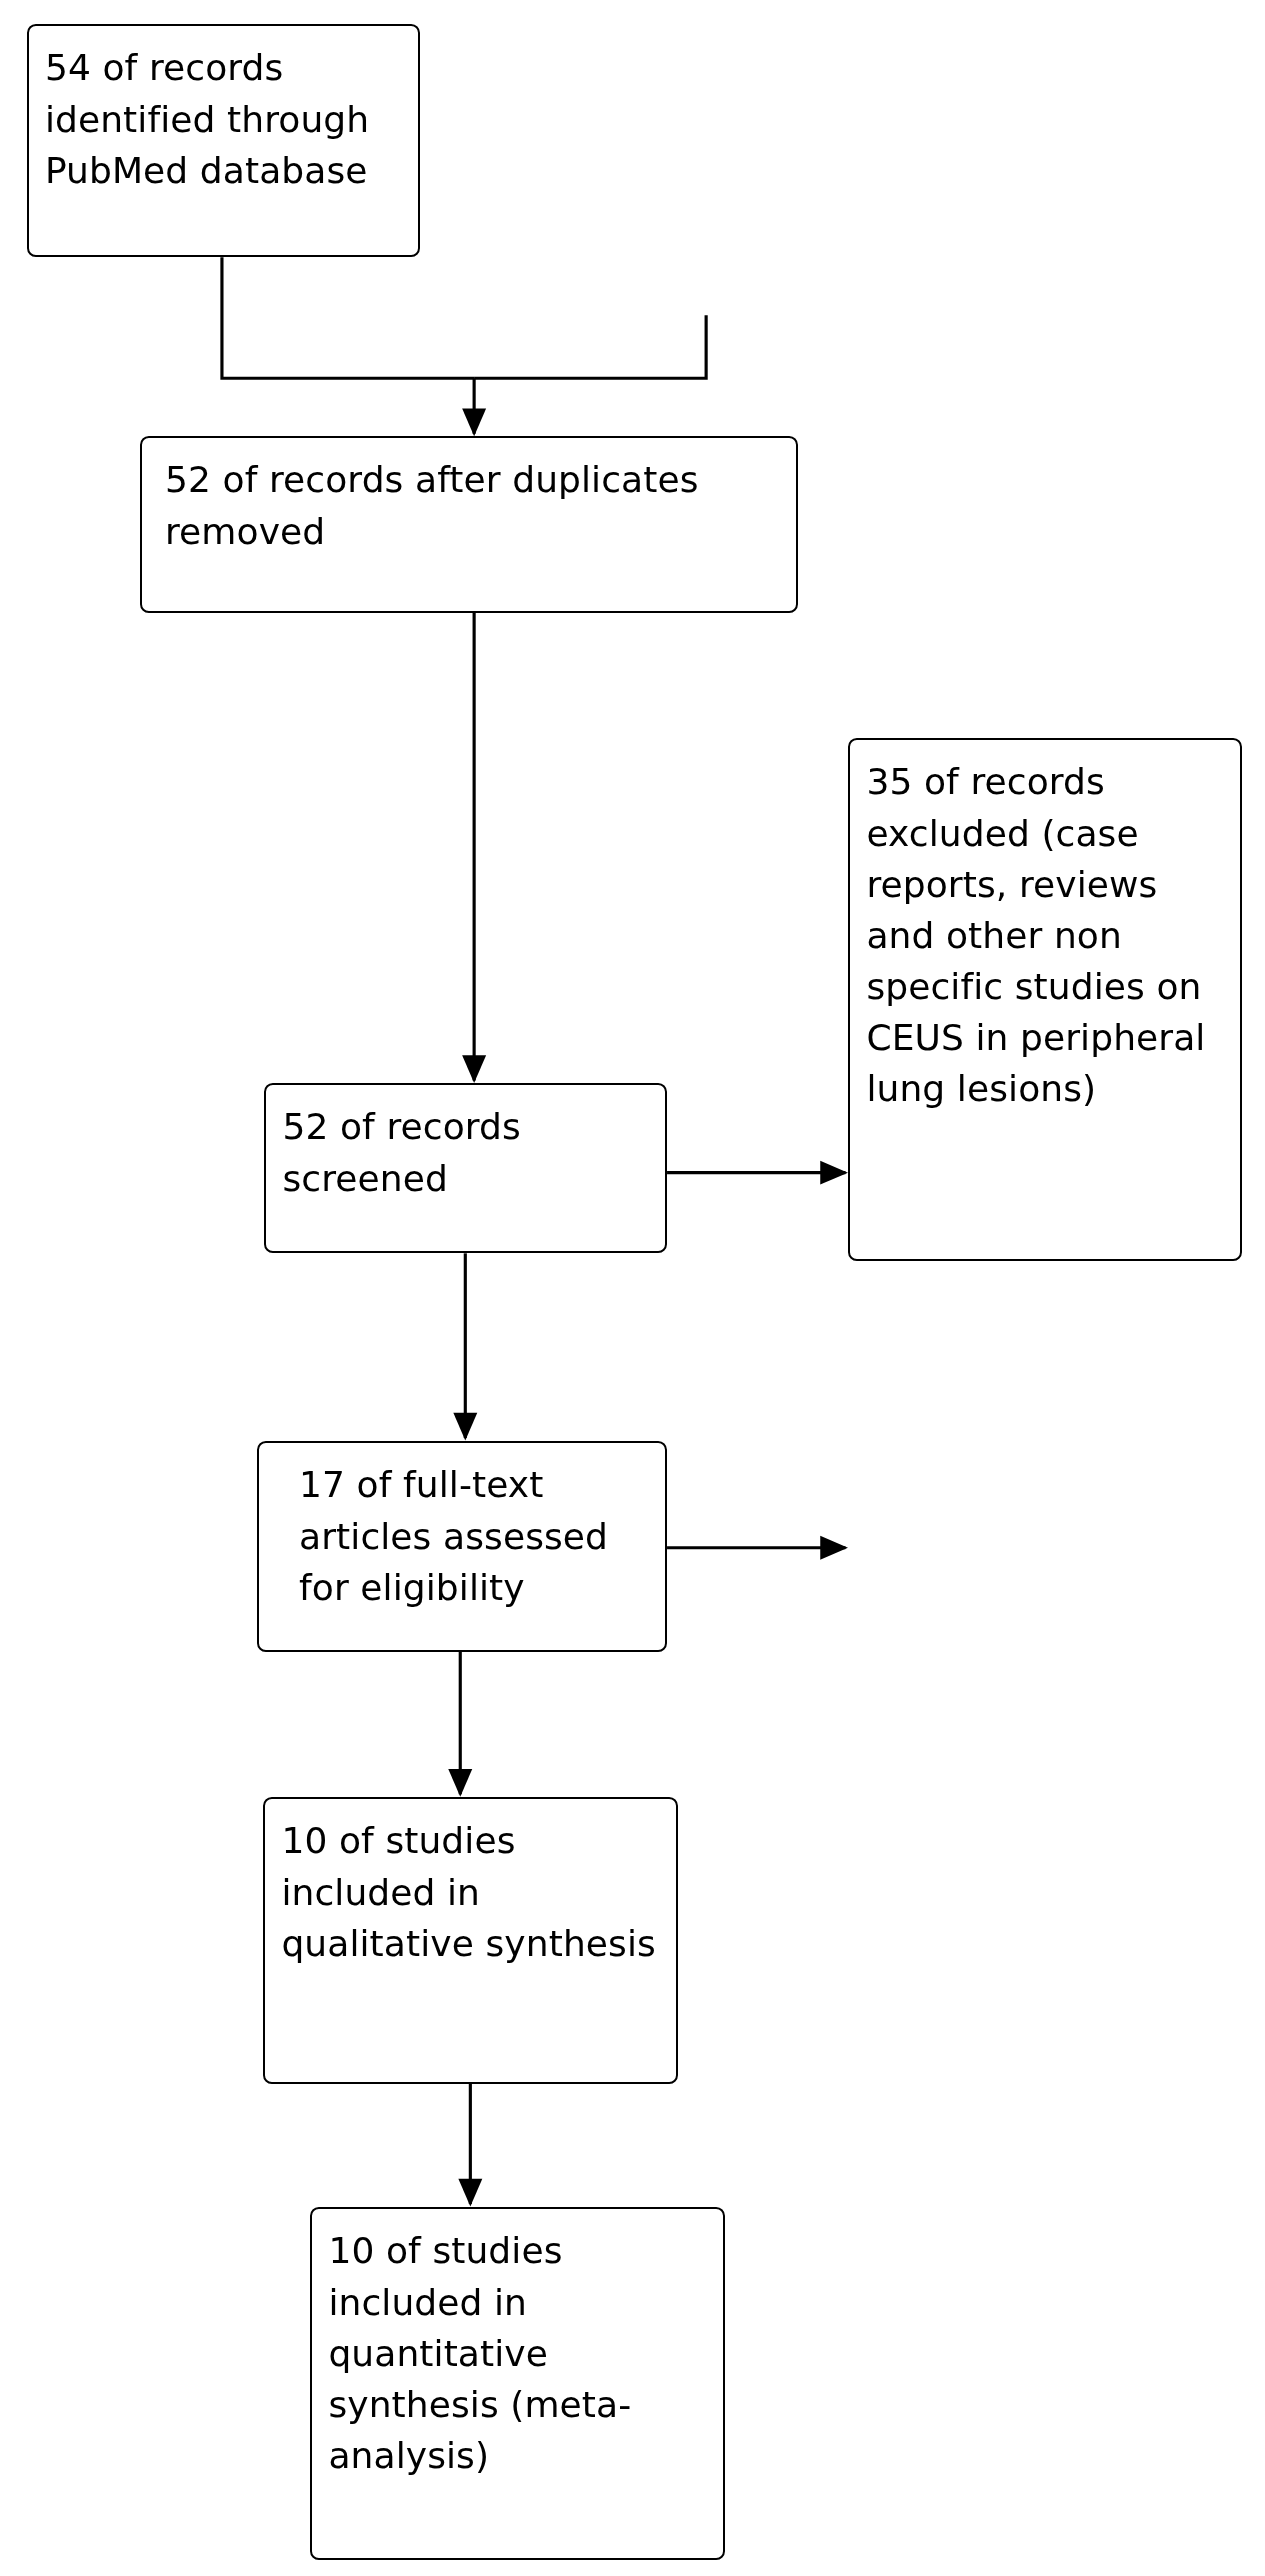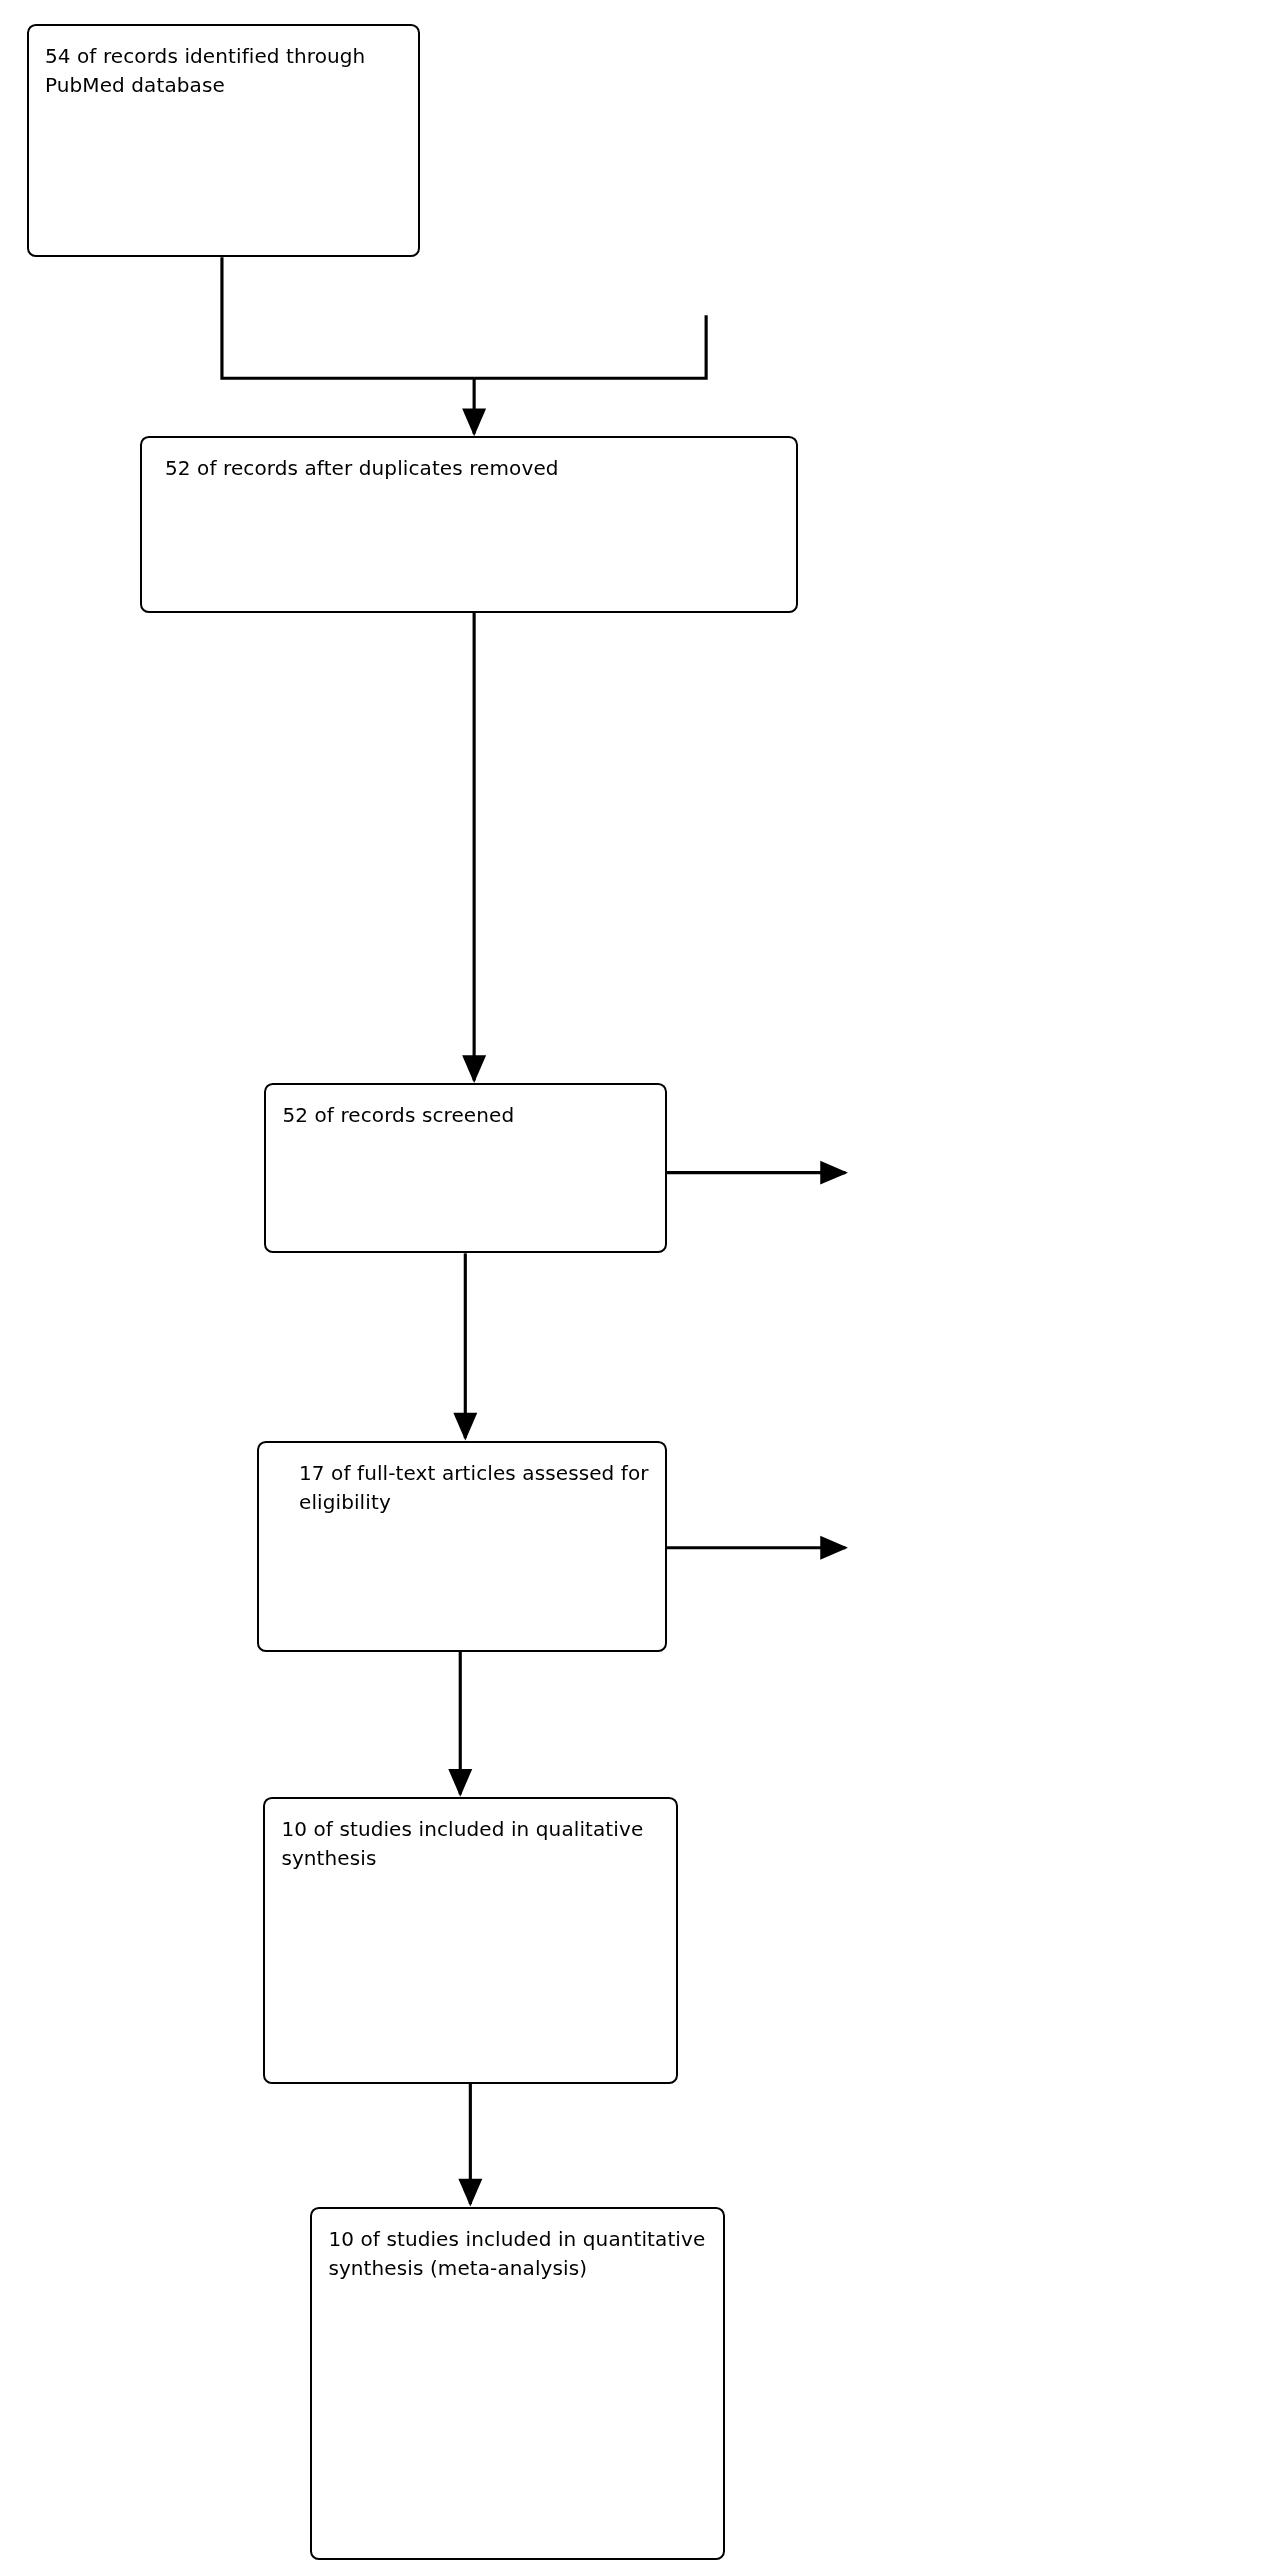--- a/index.html
+++ b/index.html
@@ -20,21 +20,21 @@
   }
   .flow-box {
     position: absolute;
     box-sizing: border-box;
     border: 2.5px solid #000000;
     border-radius: 8.8px;
     background: #ffffff;
     padding: 16.4px 14px 11.3px 16.4px;
     color: #000000;
     font-family: "DejaVu Sans", sans-serif;
-    font-size: 20px;
+    font-size: 36px;
     line-height: 1.42;
     letter-spacing: 0.1px;
     white-space: pre-line;
     overflow: hidden;
   }
   #svg-connectors {
     position: absolute;
     left: 0;
     top: 0;
     width: 1266px;
@@ -101,20 +101,21 @@
     </g>
   </svg>
 
   <div class="flow-box" style="left:26.5px; top:24px; width:393px; height:233px;">54 of records identified through PubMed database</div>
 
 
   <div class="flow-box" style="left:140px; top:436px; width:658px; height:177px;padding-left:23px;">52 of records after duplicates removed</div>
 
   <div class="flow-box" style="left:264px; top:1083px; width:403px; height:170px;">52 of records screened</div>
 
+  <div class="flow-box" style="left:848px; top:738px; width:394px; height:523px;">35 of records excluded (case reports, reviews and other non specific studies on CEUS in peripheral lung lesions)</div>
 
   <div class="flow-box" style="left:257px; top:1441px; width:410px; height:211px;padding-left:40px;">17 of full-text articles assessed for eligibility</div>
 
 
   <div class="flow-box" style="left:263px; top:1797px; width:415px; height:287px;">10 of studies included in qualitative synthesis</div>
 
   <div class="flow-box" style="left:263px; top:2207px; width:415px; height:353px;margin-left:47px;">10 of studies included in quantitative synthesis (meta-analysis)</div>
 
 </div>
 

